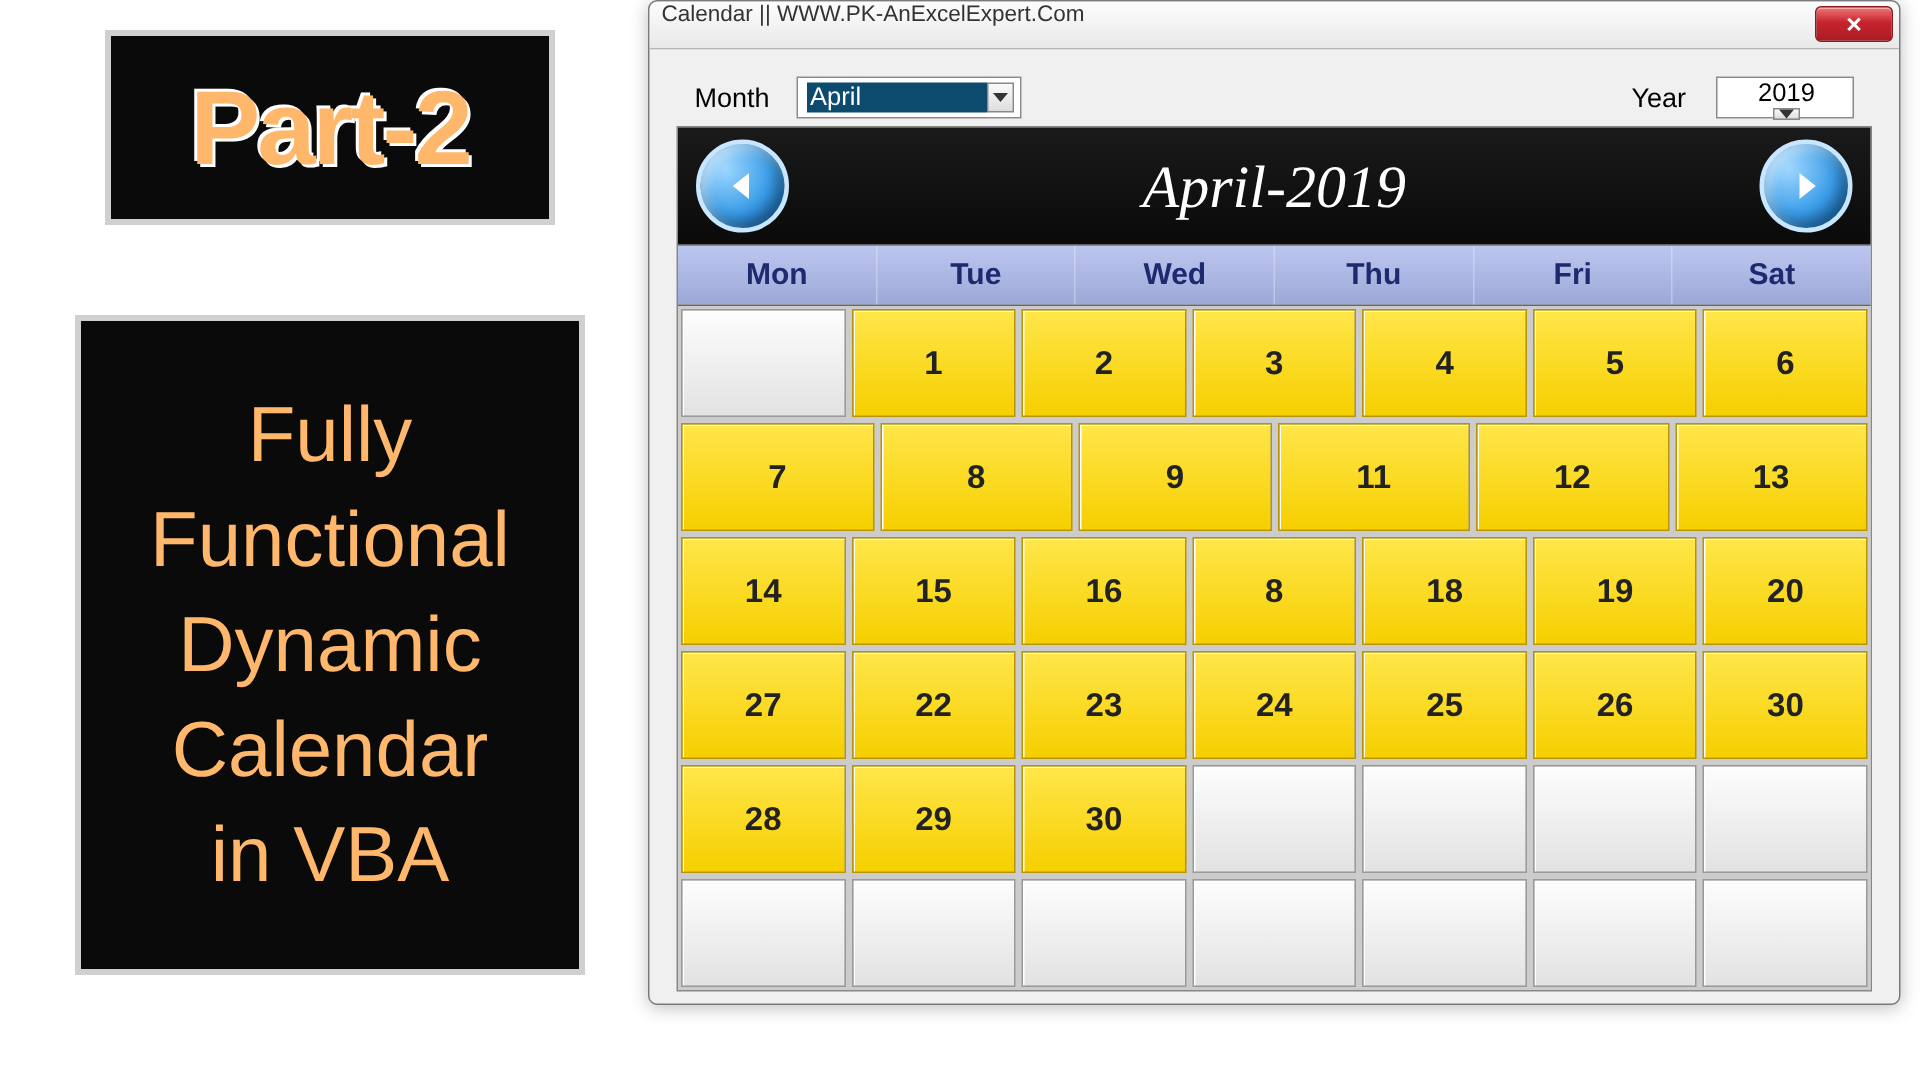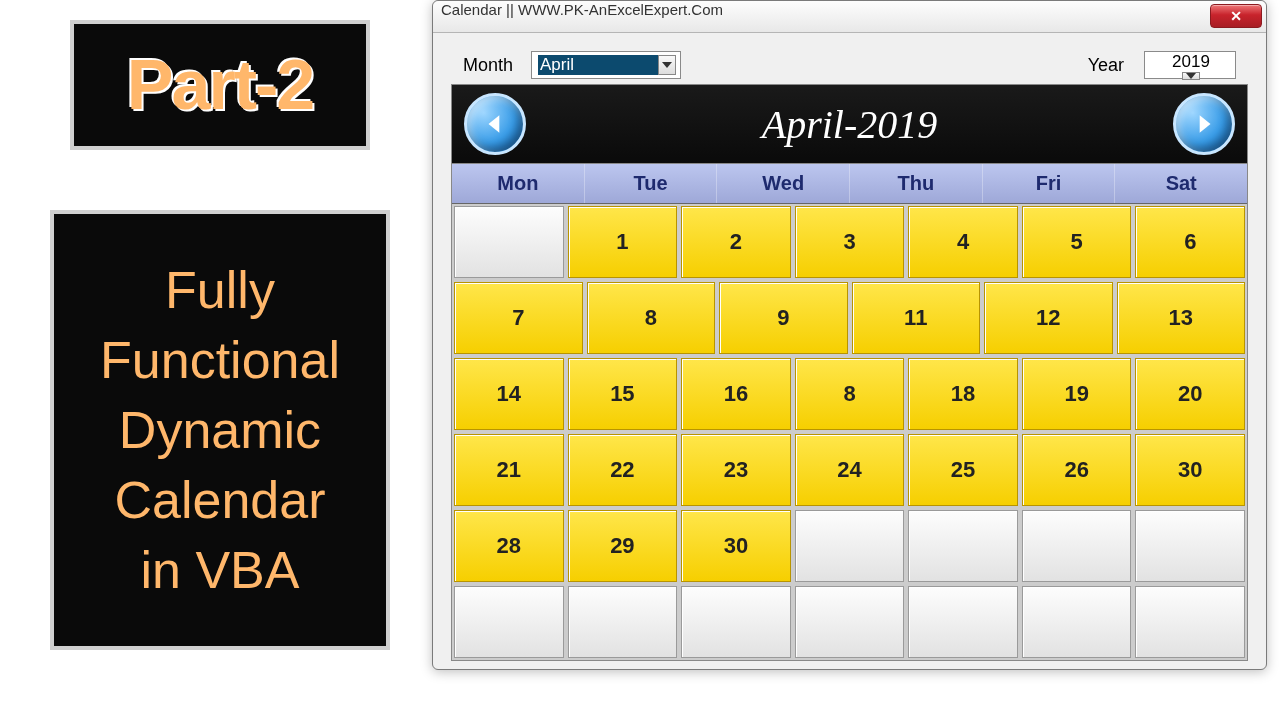--- a/index.html
+++ b/index.html
@@ -241,21 +241,21 @@
         <div class="week">
           <div class="cell filled">14</div>
           <div class="cell filled">15</div>
           <div class="cell filled">16</div>
           <div class="cell filled">8</div>
           <div class="cell filled">18</div>
           <div class="cell filled">19</div>
           <div class="cell filled">20</div>
         </div>
         <div class="week">
-          <div class="cell filled">21</div>
+          <div class="cell filled">27</div>
           <div class="cell filled">22</div>
           <div class="cell filled">23</div>
           <div class="cell filled">24</div>
           <div class="cell filled">25</div>
           <div class="cell filled">26</div>
           <div class="cell filled">30</div>
         </div>
         <div class="week">
           <div class="cell filled">28</div>
           <div class="cell filled">29</div>

